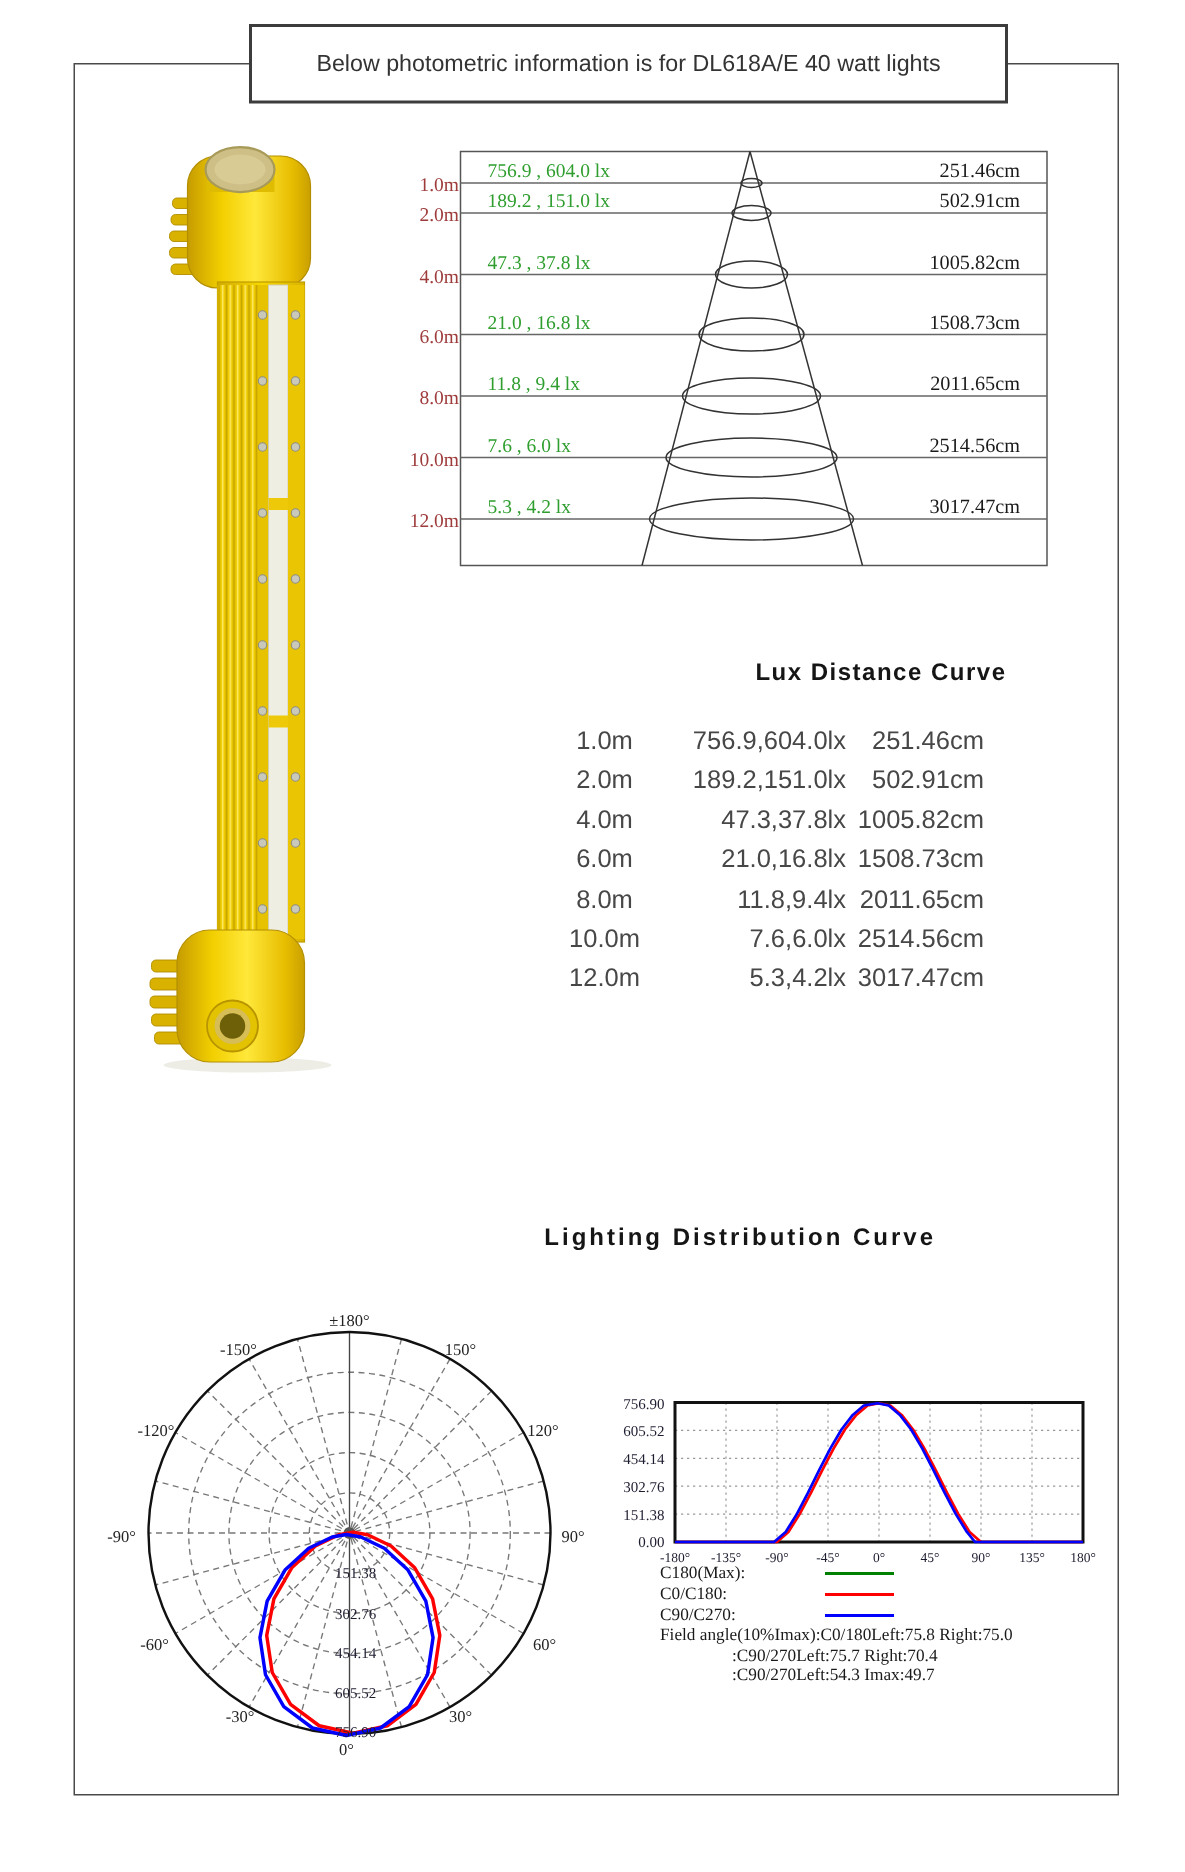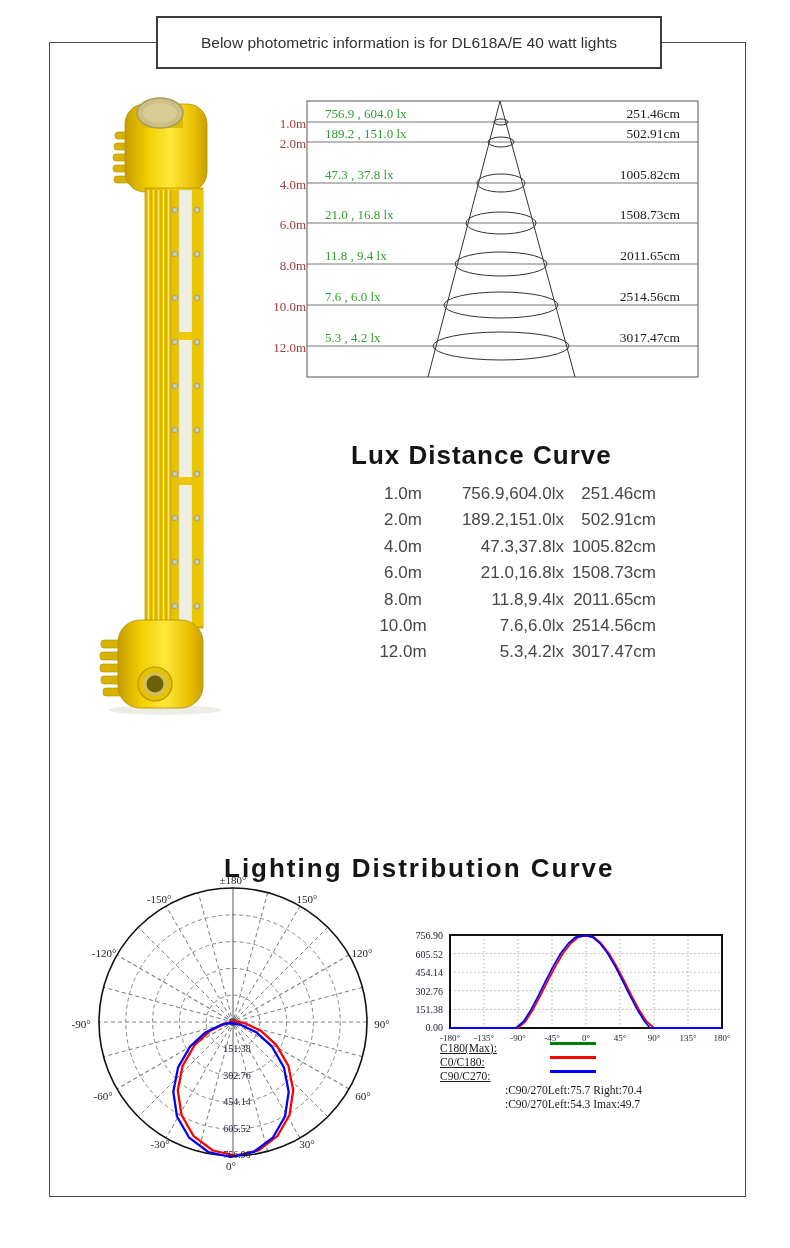--- a/index.html
+++ b/index.html
@@ -5,42 +5,42 @@
   html,body{margin:0;padding:0;}
   body{
     width:790px;height:1248px;position:relative;background:#ffffff;
     font-family:"Liberation Sans",sans-serif;overflow:hidden;
   }
   .abs{position:absolute;}
   
   #outer-frame{left:49px;top:42px;width:695px;height:1153px;border:1px solid #4a4a4a;}
   
   #header-note{
-    left:156px;top:16px;width:502px;height:49px;border:2px solid #3c3c3c;background:#fff;
+    left:166px;top:16px;width:502px;height:49px;border:2px solid #3c3c3c;background:#fff;
     display:flex;flex-direction:column;justify-content:center;align-items:center;
     font-size:15.5px;color:#333;line-height:1.5;z-index:3;text-align:center;
   }
   
-  .sec-title{font-weight:bold;color:#151515;font-size:26px;letter-spacing:1px;text-align:left;}
+  .sec-title{font-weight:bold;color:#151515;font-size:16px;letter-spacing:1px;text-align:right;}
   #lux-title{left:351px;top:440px;width:320px;}
-  #dist-title{left:224px;top:817px;width:400px;letter-spacing:2px;margin-top:36px;}
+  #dist-title{left:224px;top:817px;width:400px;letter-spacing:2px;}
   
   #lux-table{left:366px;top:481px;color:#474747;font-size:17px;}
   #lux-table .row{display:flex;height:26.4px;line-height:26.4px;align-items:center;}
   #lux-table .c1{width:74px;text-align:center;}
   #lux-table .c2{width:124px;text-align:right;}
   #lux-table .c3{width:92px;text-align:right;}
   
   #legend{left:440px;top:1042px;width:300px;font-family:"Liberation Serif",serif;
           font-size:11.5px;color:#1a1a1a;}
-  .leg-row{display:flex;align-items:flex-start;height:14px;text-decoration:underline;}
+  .leg-row{display:flex;align-items:center;height:14px;}
   .leg-label{width:110px;}
   .leg-swatch{width:46px;height:2.5px;display:inline-block;}
   .ang-line{line-height:13.6px;white-space:nowrap;}
-  .indent{margin-left:65px;}
+  .indent{margin-left:48px;}
   svg text{font-family:"Liberation Serif",serif;}
 </style>
 </head>
 <body>
 
 <div class="abs" id="outer-frame"></div>
 
 <div class="abs" id="header-note">
   <span>Below photometric information is for DL618A/E 40 watt lights</span>
 </div>
@@ -333,15 +333,16 @@
     <span class="leg-swatch" style="background-color: rgb(0, 128, 0);"></span>
   </div>
   <div class="leg-row">
     <span class="leg-label">C0/C180:</span>
     <span class="leg-swatch" style="background-color: rgb(255, 0, 0);"></span>
   </div>
   <div class="leg-row">
     <span class="leg-label">C90/C270:</span>
     <span class="leg-swatch" style="background-color: rgb(0, 0, 255);"></span>
   </div>
+  <div class="ang-line">Field angle(10%Imax):C0/180Left:75.8 Right:75.0</div>
   <div class="ang-line indent">:C90/270Left:75.7 Right:70.4</div>
   <div class="ang-line indent">:C90/270Left:54.3 Imax:49.7</div>
 </div>
 
 </body></html>

